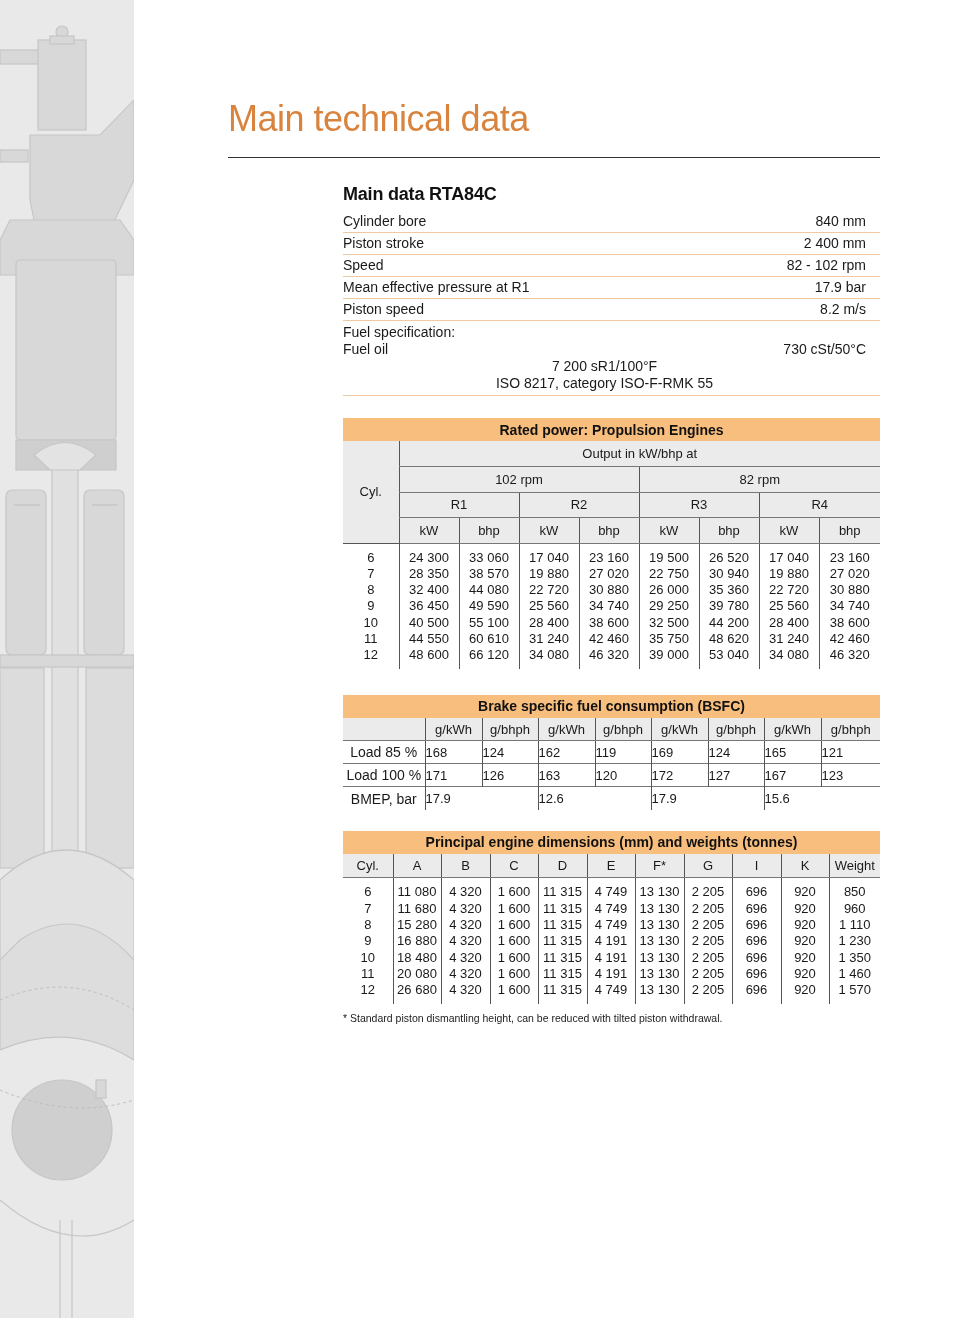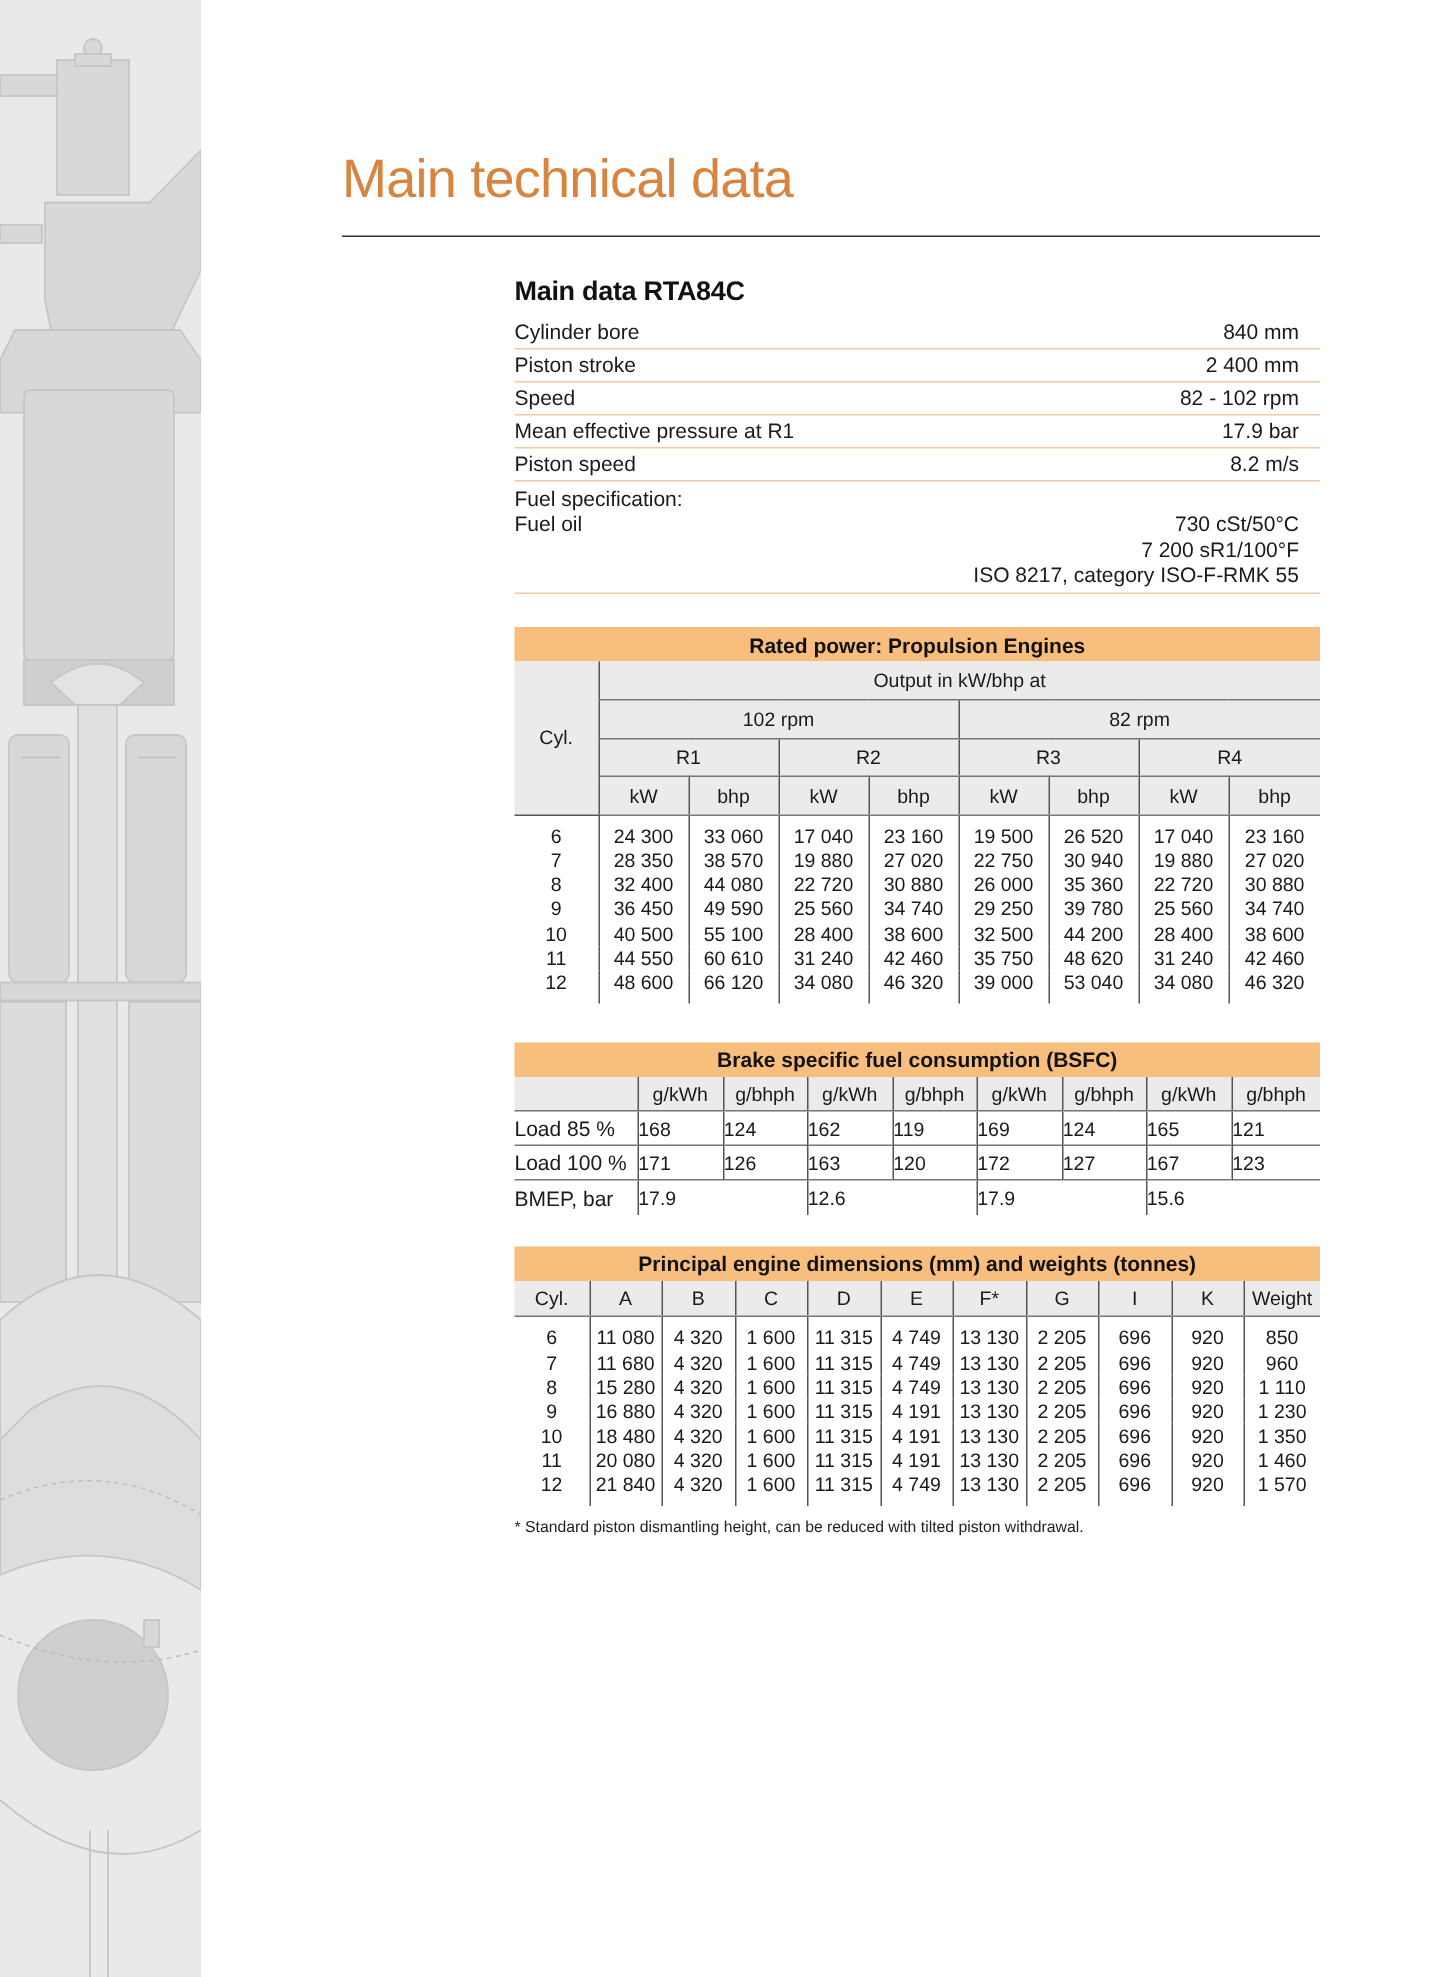--- a/index.html
+++ b/index.html
@@ -12,39 +12,39 @@
   .page-title { position: absolute; left: 228px; top: 98px; font-size: 36px; color: #d9843e; font-weight: normal; letter-spacing: -0.5px; }
   .title-rule { position: absolute; left: 228px; top: 157px; width: 652px; height: 1px; background: #333; }
 
   .content { position: absolute; left: 343px; top: 184px; width: 537px; }
 
   .section-heading { font-size: 18px; font-weight: bold; color: #111; margin-bottom: 6px; letter-spacing: -0.2px; }
 
   .spec-row { display: flex; justify-content: space-between; font-size: 14px; line-height: 17px; padding: 2px 14px 2px 0; border-bottom: 1px solid #f0c9a3; }
   .spec-row .val { text-align: left; }
   .spec-fuel { font-size: 14px; line-height: 17px; padding: 3px 14px 3px 0; border-bottom: 1px solid #f0c9a3; }
-  .spec-fuel .vals { text-align: right; }
+  .spec-fuel .vals { text-align: center; }
   .spec-fuel .row { display: flex; justify-content: space-between; gap: 20px; }
 
   table { border-collapse: collapse; width: 537px; font-size: 13px; }
   .tbl-title { background: #f8be7e; text-align: center; font-weight: bold; font-size: 14px; height: 23px; color: #111; }
   .hdr { background: #ebebeb; }
   .hdr td { text-align: center; height: 26px; border-bottom: 1px solid #777; }
   .vl { border-left: 1px solid #555; }
   .num td { text-align: center; height: 16.3px; line-height: 16px; }
 
   .power { margin-top: 22px; }
   .power .hdr td { height: 25.5px; }
   .power tbody.data td { padding: 0; }
   .power .data tr:first-child td { padding-top: 6px; }
   .power .data tr:last-child td { padding-bottom: 6px; }
 
   .bsfc { margin-top: 26px; }
   .bsfc td { height: 23px; }
-  .bsfc .rowlbl { text-align: left; font-size: 14px; margin-top: 16px; }
+  .bsfc .rowlbl { text-align: center; font-size: 14px; margin-top: 16px; }
   .bsfc .cell { text-align: left; }
   .bsfc .bline { border-bottom: 1px solid #777; }
 
   .dims { margin-top: 21px; }
   .dims .hdr td { height: 24px; }
   .dims .data td { text-align: center; padding: 0; }
 
   .footnote { font-size: 10.5px; margin-top: 8px; color: #222; }
 </style>
 </head>
@@ -417,21 +417,21 @@
           <td class="vl">11 315</td>
           <td class="vl">4 191</td>
           <td class="vl">13 130</td>
           <td class="vl">2 205</td>
           <td class="vl">696</td>
           <td class="vl">920</td>
           <td class="vl">1 460</td>
         </tr>
         <tr>
           <td style="padding-bottom: 6px;">12</td>
-          <td class="vl" style="padding-bottom: 6px;">21 840</td>
+          <td class="vl" style="padding-bottom: 6px;">26 680</td>
           <td class="vl" style="padding-bottom: 6px;">4 320</td>
           <td class="vl" style="padding-bottom: 6px;">1 600</td>
           <td class="vl" style="padding-bottom: 6px;">11 315</td>
           <td class="vl" style="padding-bottom: 6px;">4 749</td>
           <td class="vl" style="padding-bottom: 6px;">13 130</td>
           <td class="vl" style="padding-bottom: 6px;">2 205</td>
           <td class="vl" style="padding-bottom: 6px;">696</td>
           <td class="vl" style="padding-bottom: 6px;">920</td>
           <td class="vl" style="padding-bottom: 6px;">1 570</td>
         </tr>

